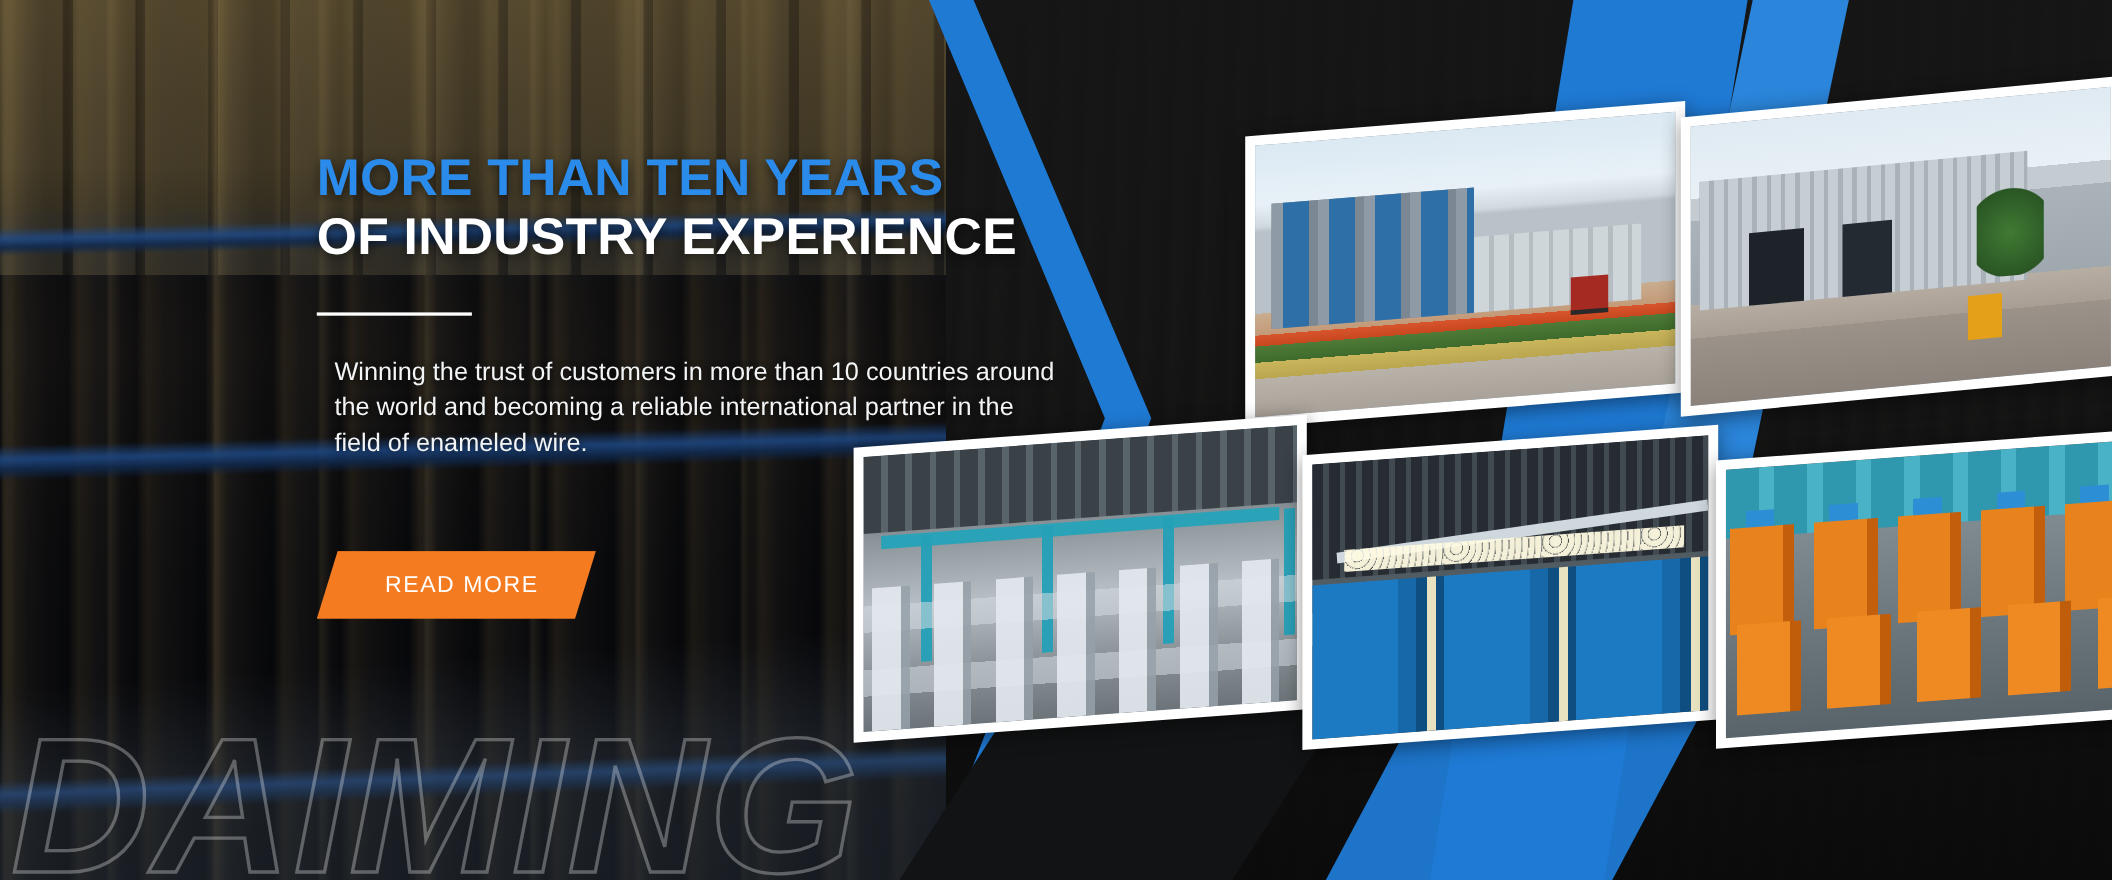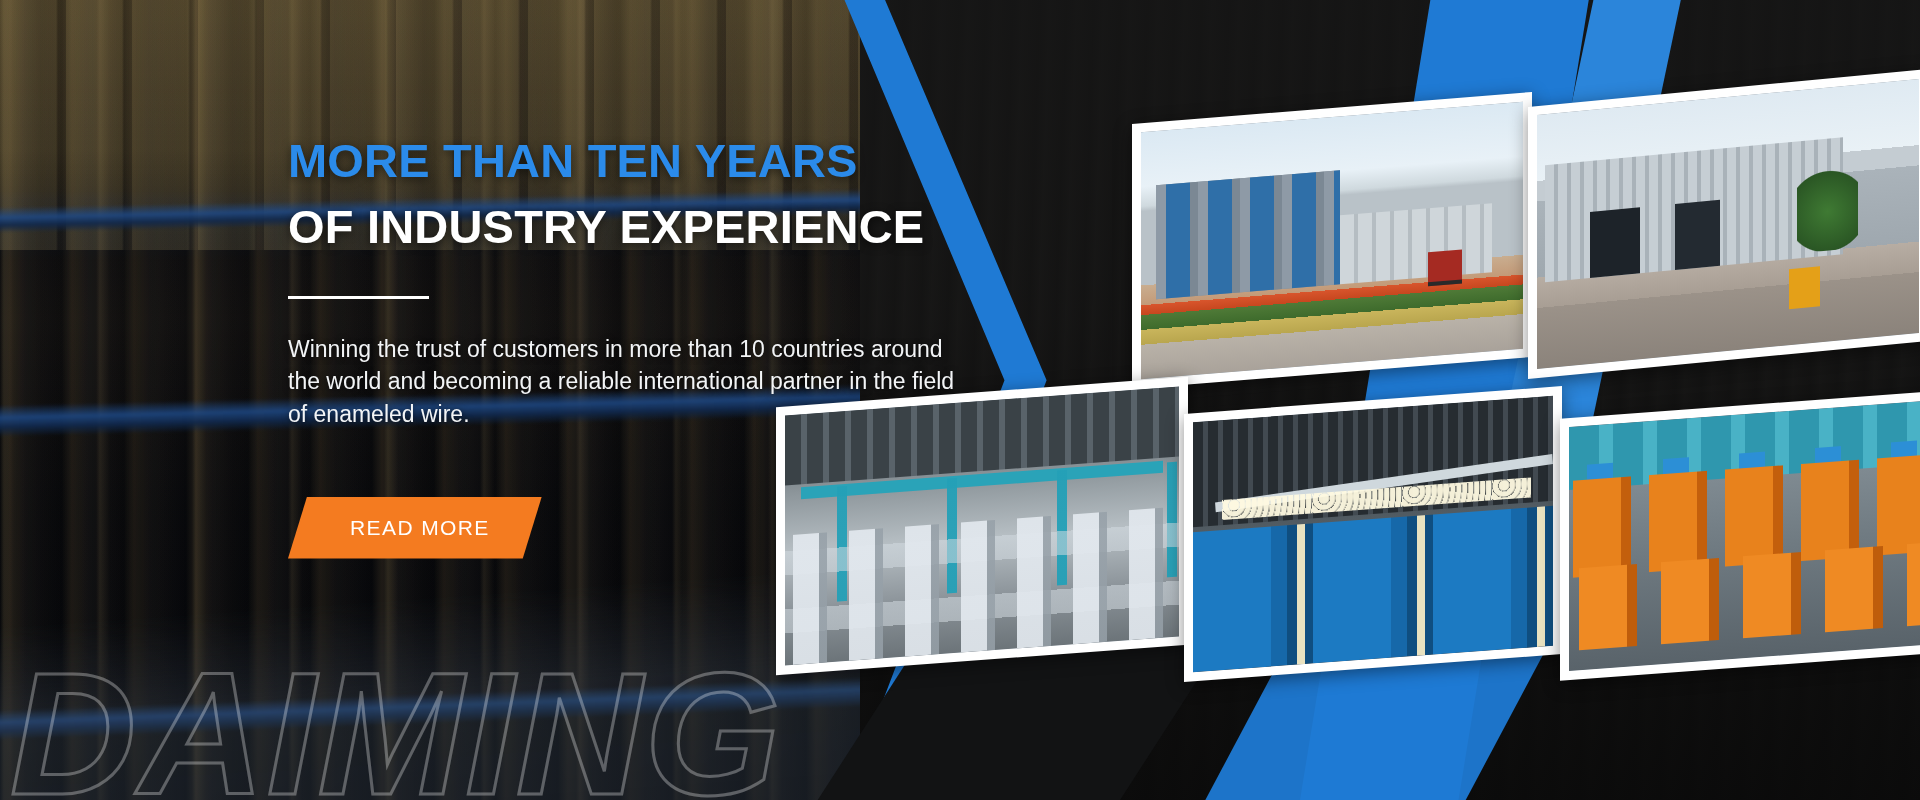--- a/index.html
+++ b/index.html
@@ -332,34 +332,34 @@
     line-height: 1.06;
     margin: 0;
     text-shadow: 0 2px 10px rgba(0,0,0,.55);
   }
   .headline-2 {
     color: #ffffff;
     font-size: 47px;
     font-weight: 700;
     letter-spacing: .2px;
     line-height: 1.06;
-    margin: 16px 0 0 0;
+    margin: 4px 0 0 0;
     text-shadow: 0 2px 10px rgba(0,0,0,.55);
   }
   .rule {
     width: 141px;
     height: 3px;
     background: #ffffff;
     margin: 44px 0 34px 0;
   }
   .lede {
     color: #f2f4f6;
     font-size: 23px;
     line-height: 1.42;
-    margin: 0;
+    margin: 16px;
     max-width: 680px;
     text-shadow: 0 1px 6px rgba(0,0,0,.6);
   }
   .cta {
     position: relative;
     display: inline-block;
     margin-top: 66px;
     padding: 19px 52px 19px 62px;
     background: #f47b20;
     color: #ffffff;

